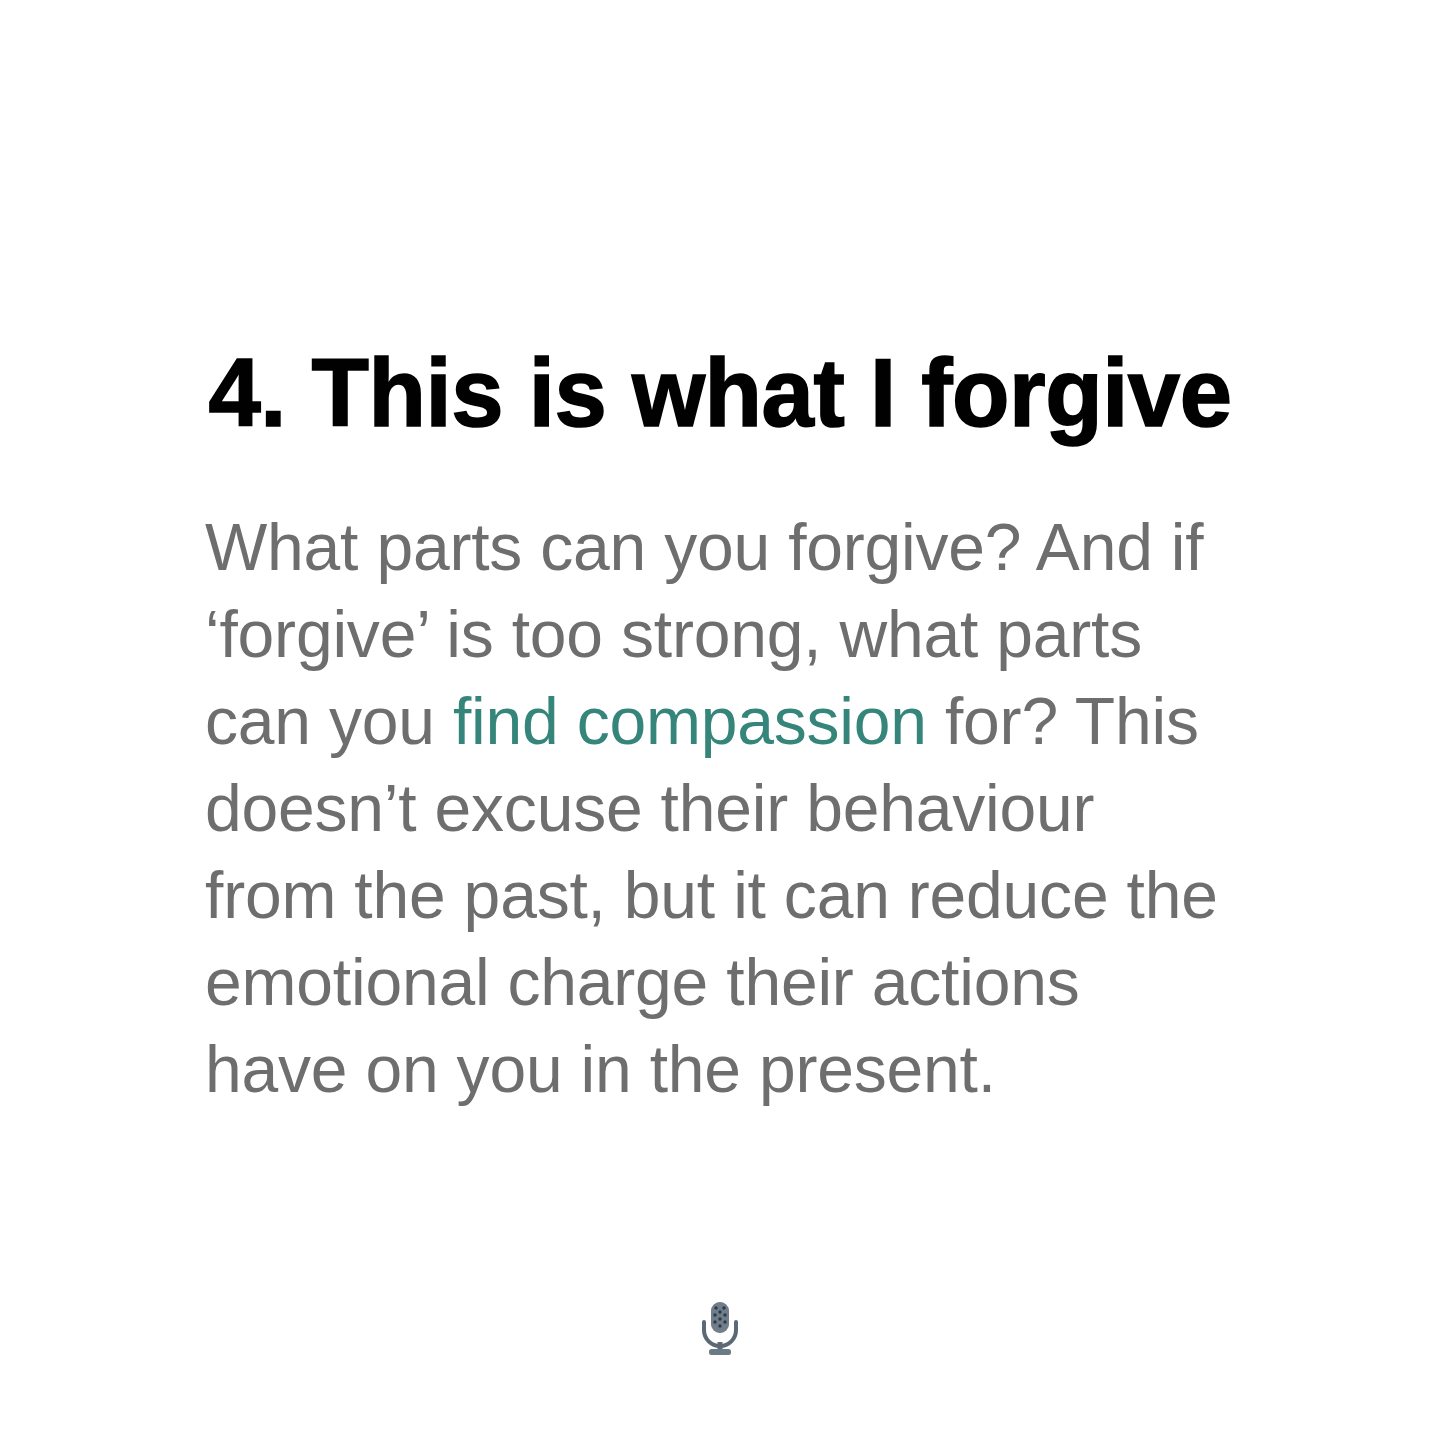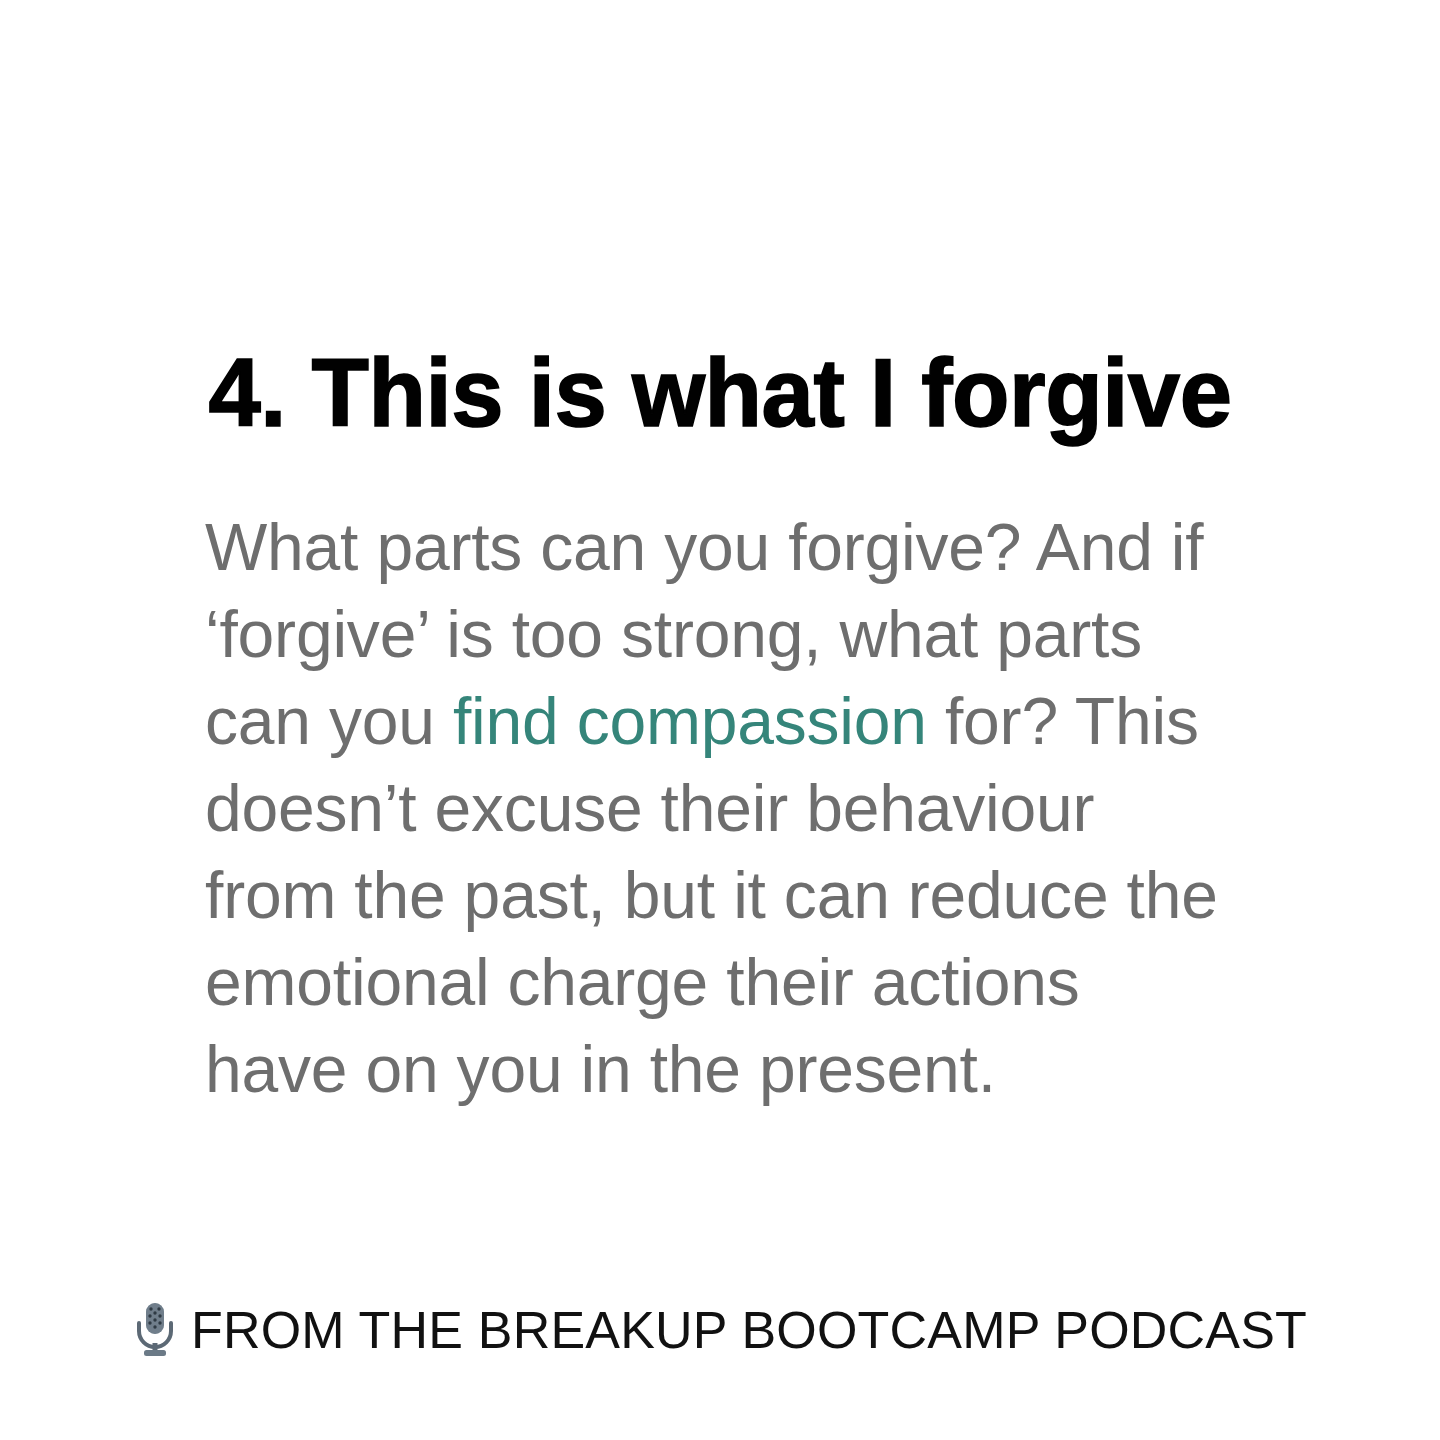--- a/index.html
+++ b/index.html
@@ -124,16 +124,15 @@
           <circle cx="22" cy="26" r="1.7"></circle>
         </g>
 
         <path d="M6 22 v8 a16 16 0 0 0 32 0 v-8" fill="none" stroke="#5c6975" stroke-width="4" stroke-linecap="round"></path>
 
         <rect x="19.5" y="42" width="5" height="8" fill="#5c6975"></rect>
 
         <rect x="11" y="49" width="22" height="6" rx="2.5" fill="#6b7a87"></rect>
       </svg>
     </span>
-    <span class="footer-label">FROM THE BREAKUP BOOTCAMP PODCAST</span>
   </div>
 
 </div>
 
 </body></html>

